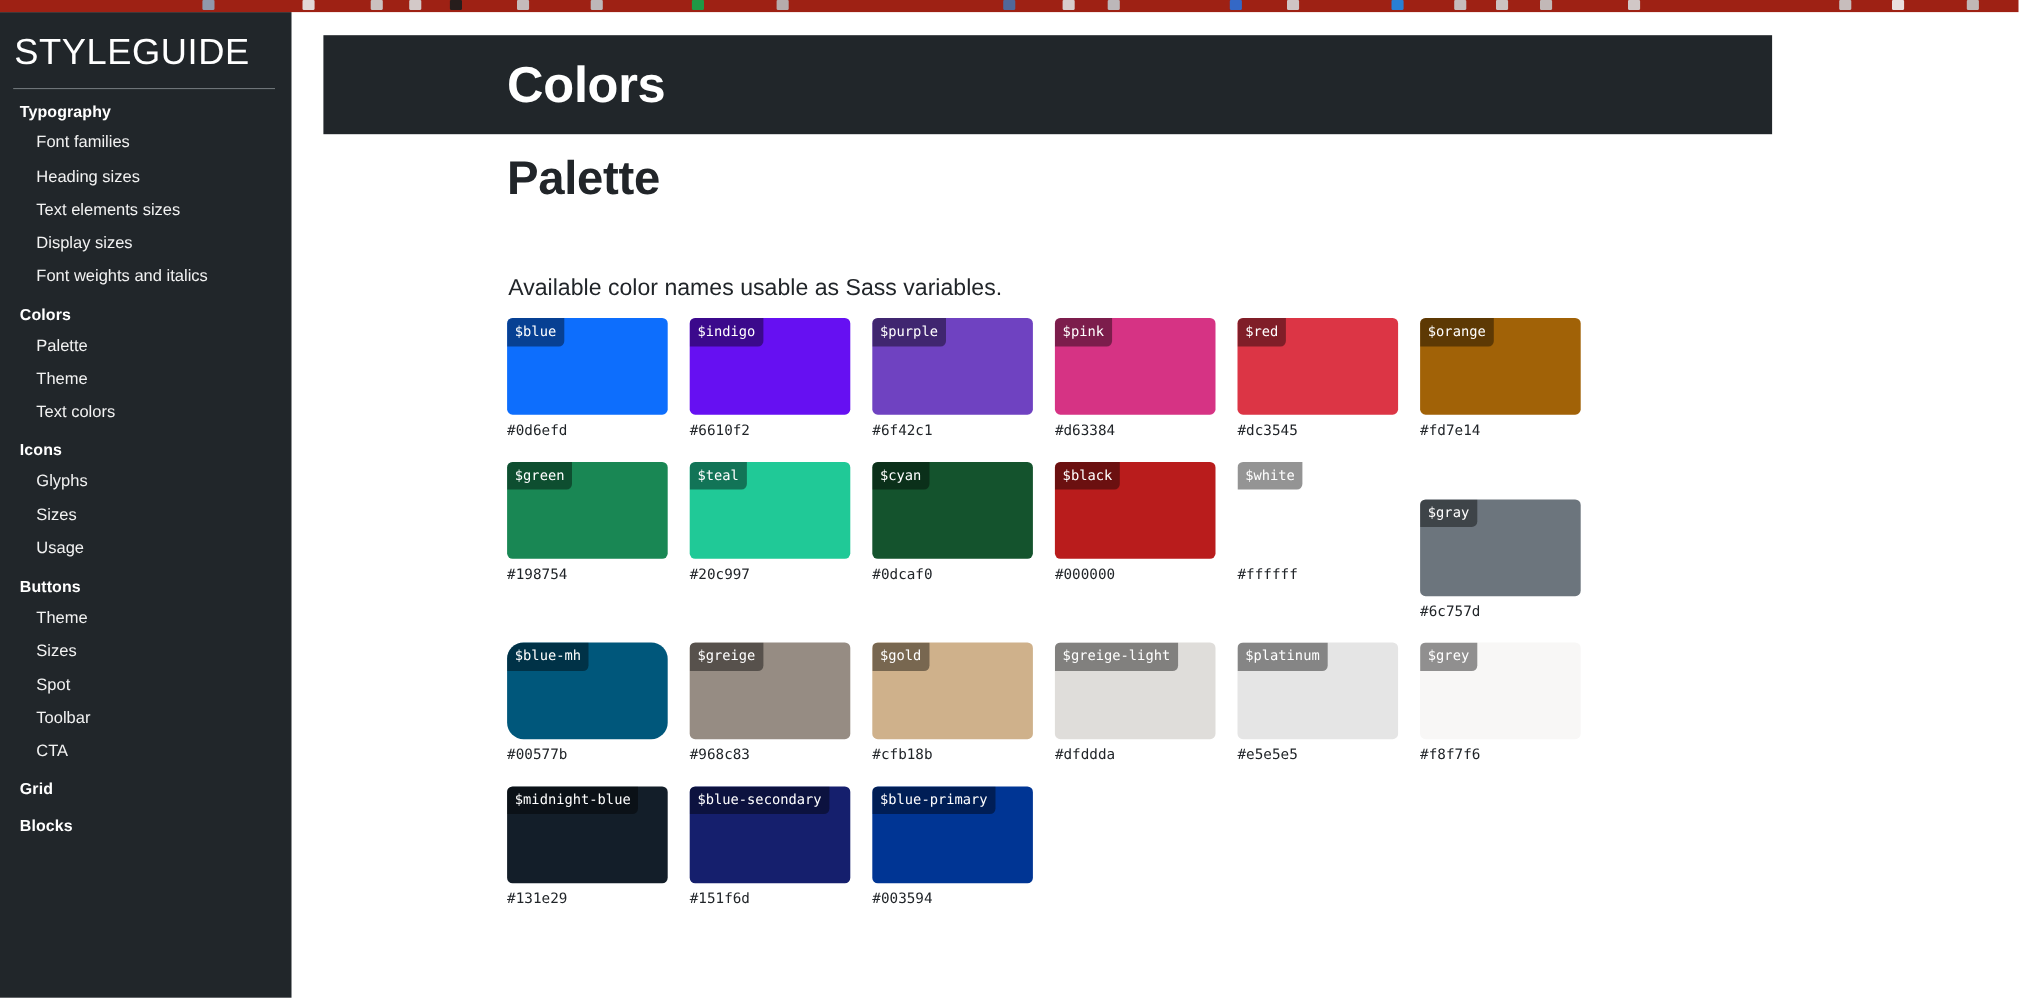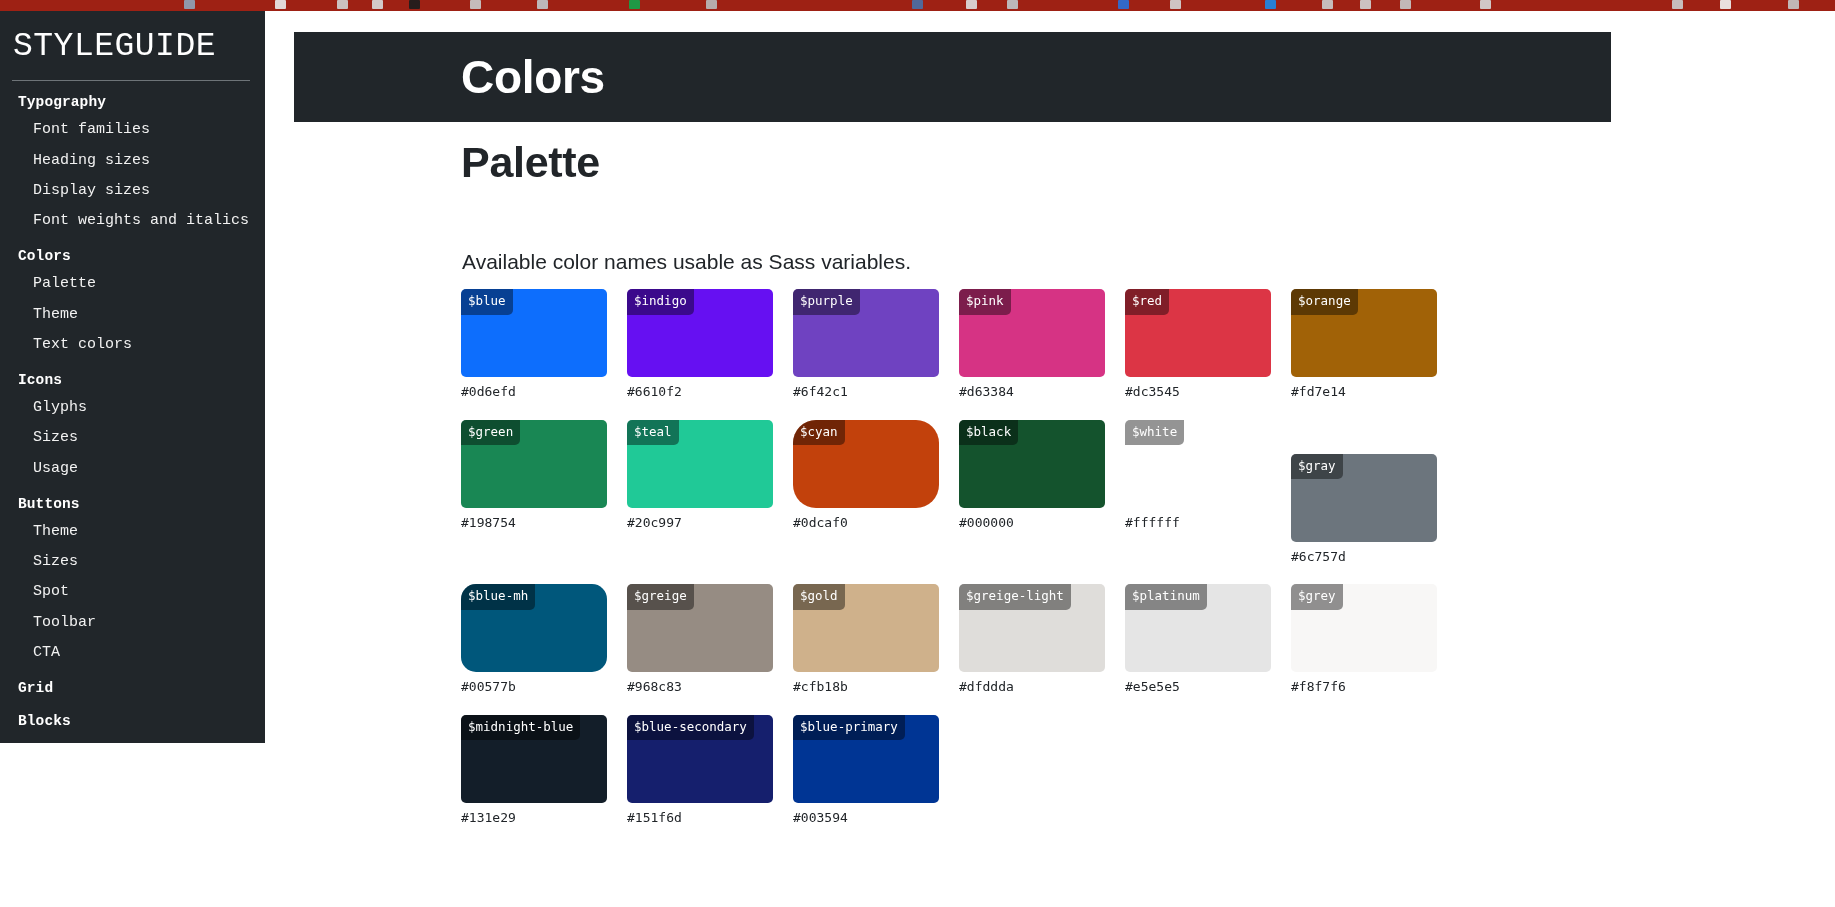--- a/index.html
+++ b/index.html
@@ -24,26 +24,25 @@
     bottom: 2px;
     width: 11px; height: 9px;
     border-radius: 1px;
     opacity: .92;
   }
 
   
   #sidebar {
     position: absolute;
     top: 11px; left: 0;
-    width: 265px; height: 732px;
+    width: 265px; height: 896px;
     background: #21262a;
     color: #ffffff;
     overflow: hidden;
     z-index: 20;
-    font-family: Liberation Mono, monospace;
   }
   #brand {
     font-size: 33px;
     font-weight: 400;
     letter-spacing: .5px;
     color: #ffffff;
     padding: 18px 0 0 13px;
     line-height: 1.1;
     white-space: nowrap;
   }
@@ -183,20 +182,21 @@
   </div>
 
 <nav id="sidebar">
   <div id="brand">STYLEGUIDE</div>
   <div id="brand-rule"></div>
   <ul class="nav-list" id="nav-list">
       <li>
         <div class="nav-group-title">Typography</div>
         <a class="nav-link">Font families</a>
         <a class="nav-link">Heading sizes</a>
+        <a class="nav-link">Text elements sizes</a>
         <a class="nav-link">Display sizes</a>
         <a class="nav-link">Font weights and italics</a>
       </li>
       <li>
         <div class="nav-group-title">Colors</div>
         <a class="nav-link">Palette</a>
         <a class="nav-link">Theme</a>
         <a class="nav-link">Text colors</a>
       </li>
       <li>
@@ -275,27 +275,27 @@
         </div>
         <span class="swatch-hex">#198754</span>
       </div>
       <div class="swatch-cell">
         <div class="swatch-box" style="background: rgb(32, 201, 151);">
           <span class="swatch-badge">$teal</span>
         </div>
         <span class="swatch-hex">#20c997</span>
       </div>
       <div class="swatch-cell">
-        <div class="swatch-box" style="background: #c2410c; border-radius: 23px;">
+        <div class="swatch-box" style="background: #14532d;">
           <span class="swatch-badge">$cyan</span>
         </div>
         <span class="swatch-hex">#0dcaf0</span>
       </div>
       <div class="swatch-cell">
-        <div class="swatch-box" style="background: #14532d;">
+        <div class="swatch-box" style="background: #b91c1c;">
           <span class="swatch-badge">$black</span>
         </div>
         <span class="swatch-hex">#000000</span>
       </div>
       <div class="swatch-cell">
         <div class="swatch-box" style="background: rgb(255, 255, 255);">
           <span class="swatch-badge">$white</span>
         </div>
         <span class="swatch-hex">#ffffff</span>
       </div>

